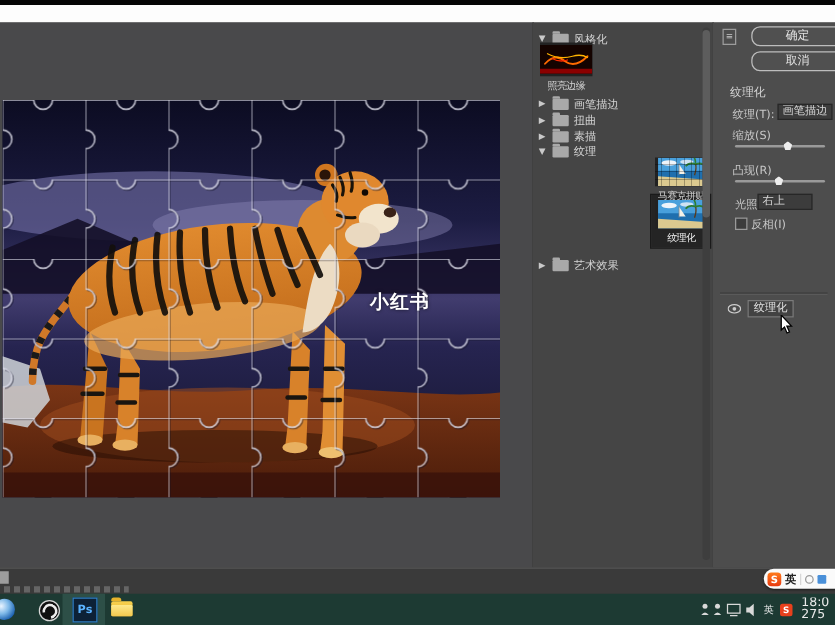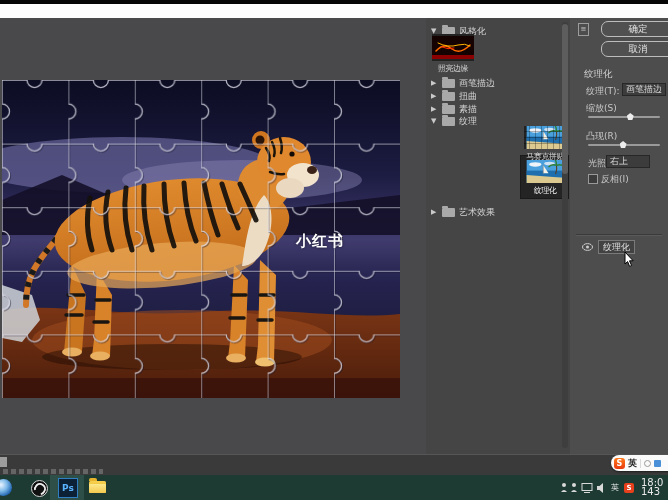--- a/index.html
+++ b/index.html
@@ -379,15 +379,15 @@
       <g fill="#d9d9d9">
         <polygon points="37,4 39.5,4 43,1 43,11 39.5,8 37,8"></polygon>
       </g>
     </svg>
     <span class="lang-ind">英</span>
     <span class="sogou-sq">S</span>
   </div>
 
   <div class="abs clock">
     <div>18:0</div>
-    <div>143</div>
+    <div>275</div>
   </div>
 </div>
 
 </body></html>

